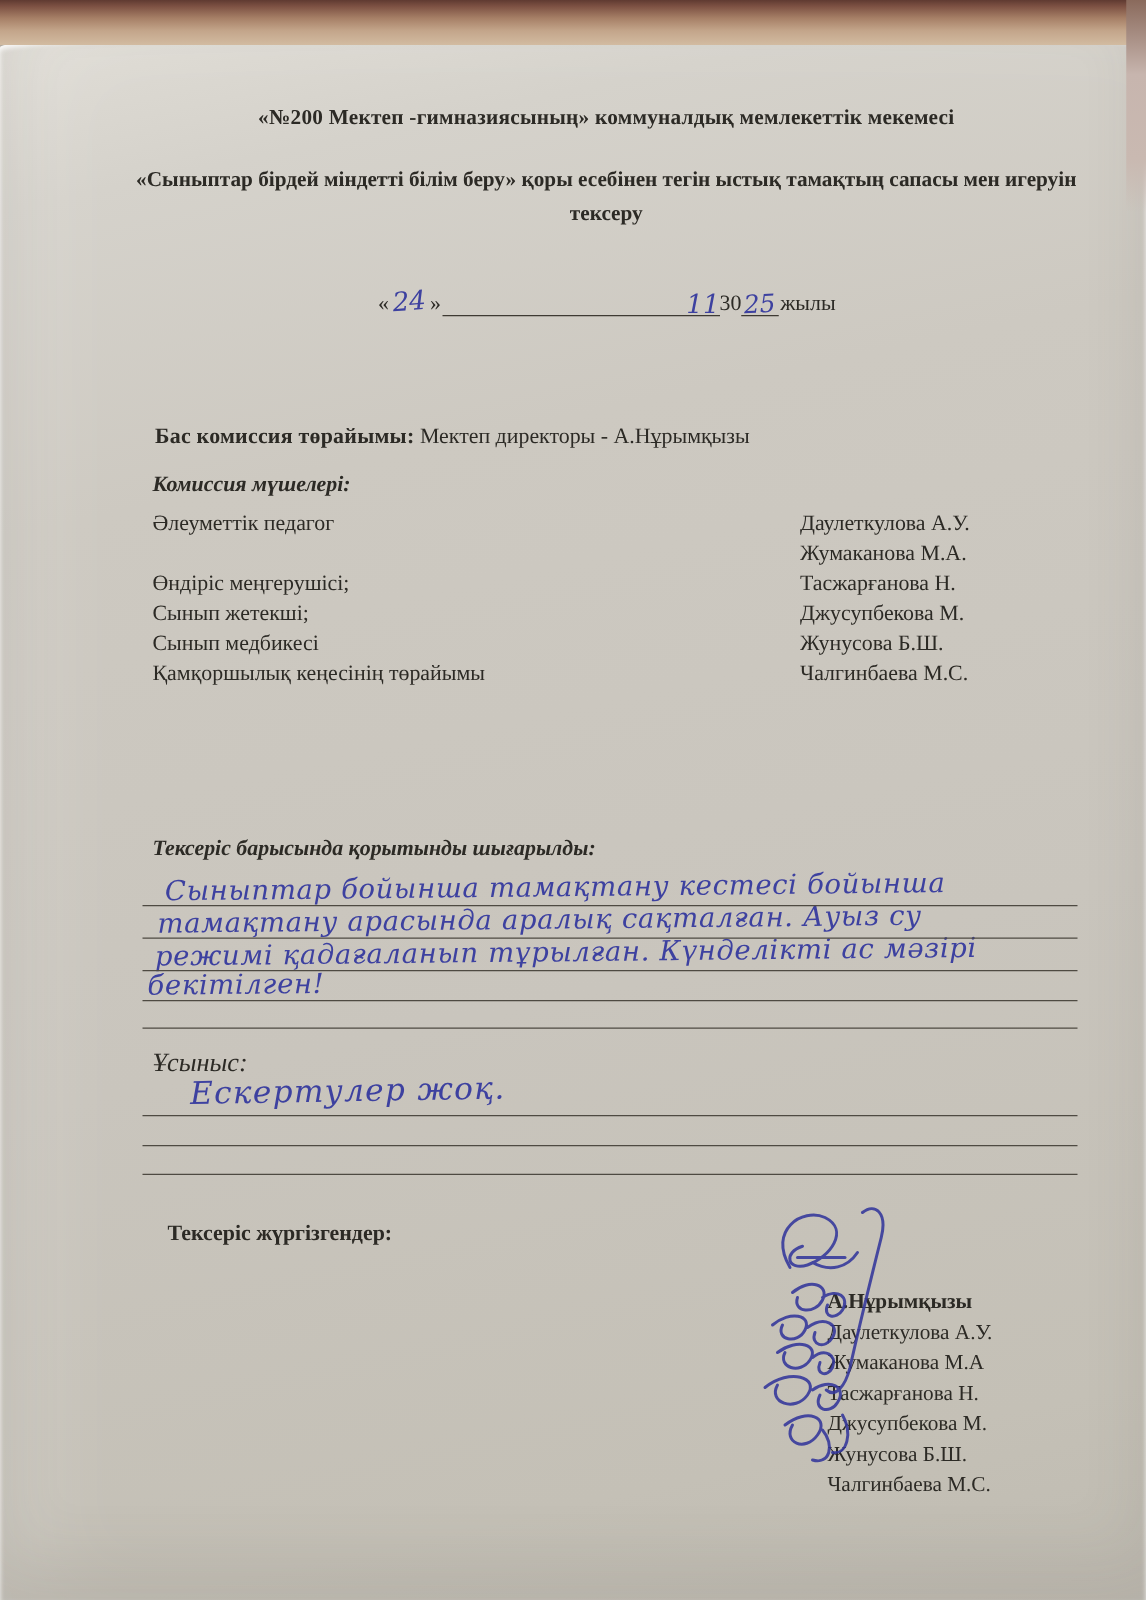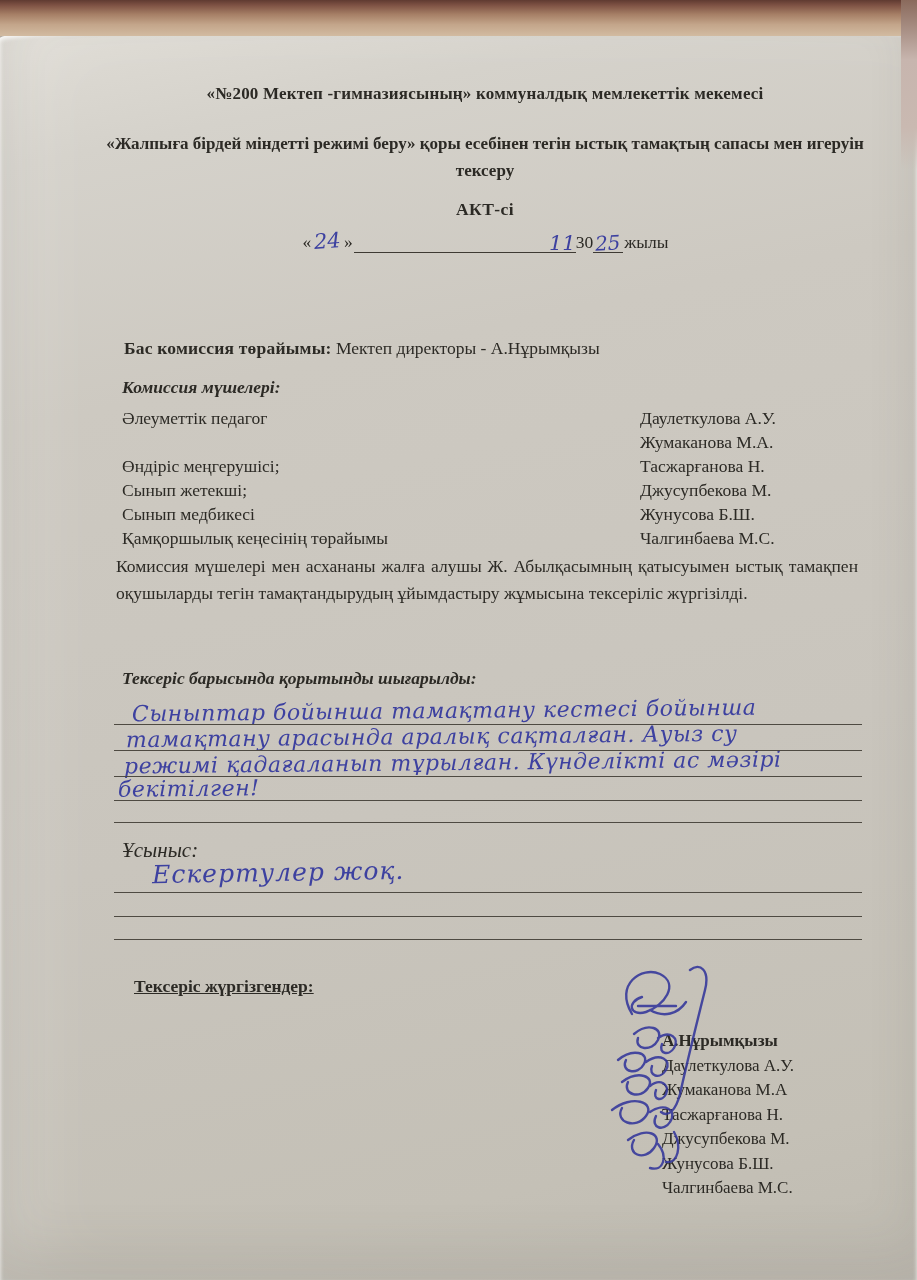--- a/index.html
+++ b/index.html
@@ -50,44 +50,43 @@
     line-height:27px; text-align:justify; }
 
   .concl-label { position:absolute; top:668px; left:122px; font-size:17.5px; font-weight:bold; font-style:italic; }
 
   .rule { position:absolute; left:114px; width:748px; border-top:1.7px solid #4e4a42; }
   .hwline { position:absolute; font-size:22px; letter-spacing:.5px; white-space:nowrap; transform:rotate(-0.6deg); }
 
   .sugg-label { position:absolute; top:838px; left:122px; font-size:21px; font-style:italic; }
   .sugg-hw { position:absolute; top:858px; left:152px; font-size:25px; letter-spacing:1px; transform:rotate(-1deg); }
 
-  .inspectors { position:absolute; top:976px; left:134px; font-size:17.5px; font-weight:bold;text-decoration:underline; }
+  .inspectors { position:absolute; top:976px; left:134px; font-size:17.5px; font-weight:bold; }
 
   .signer { position:absolute; left:662px; font-size:17px; white-space:nowrap;margin-top:29px; }
   .signer.bold { font-weight:bold; }
 
   .sig-svg { position:absolute; left:598px; top:962px; }
 </style>
 </head>
 <body>
 
 <div class="photo">
   <div class="paper-bg"></div>
   <div class="bg-top"></div>
   <div class="bg-right"></div>
 
   <div class="content">
 
     <div class="center-band t1 printed">«№200 Мектеп -гимназиясының» коммуналдық мемлекеттік мекемесі</div>
 
     <div class="center-band t2 printed">
-      <span>«Жалпыға бірдей міндетті режимі беру» қоры есебінен тегін ыстық тамақтың сапасы мен игеруін тексеру</span>
+      <span>«Сыныптар бірдей міндетті білім беру» қоры есебінен тегін ыстық тамақтың сапасы мен игеруін тексеру</span>
     </div>
 
-    <div class="center-band akt printed">АКТ-сі</div>
 
     <div class="date-line printed">
       <span class="q">«</span>
       <span class="hw hw-day">24</span>
       <span class="q">»</span>
       <span class="u-month"><span class="hw hw-month">11</span></span>
       <span>30</span>
       <span class="u-year"><span class="hw hw-year">25</span></span>
       <span>жылы</span>
     </div>
@@ -115,21 +114,20 @@
     </div>
     <div class="mrow printed" style="top:504px">
       <span>Сынып медбикесі</span>
       <span class="mname">Жунусова Б.Ш.</span>
     </div>
     <div class="mrow printed" style="top:528px">
       <span>Қамқоршылық кеңесінің төрайымы</span>
       <span class="mname">Чалгинбаева М.С.</span>
     </div>
 
-    <div class="body-par printed">Комиссия мүшелері мен  асхананы жалға алушы Ж. Абылқасымның қатысуымен ыстық тамақпен оқушыларды тегін тамақтандырудың ұйымдастыру жұмысына тексеріліс жүргізілді.</div>
 
     <div class="concl-label printed">Тексеріс барысында қорытынды шығарылды:</div>
 
     <div class="hwline hw" style="top:698px; left:132px;">Сыныптар бойынша тамақтану кестесі бойынша</div>
     <div class="hwline hw" style="top:724px; left:126px;">тамақтану арасында аралық сақталған. Ауыз су</div>
     <div class="hwline hw" style="top:750px; left:124px;">режимі қадағаланып тұрылған. Күнделікті ас мәзірі</div>
     <div class="hwline hw" style="top:776px; left:118px;">бекітілген!</div>
 
     <div class="rule" style="top:724px"></div>
     <div class="rule" style="top:750px"></div>

